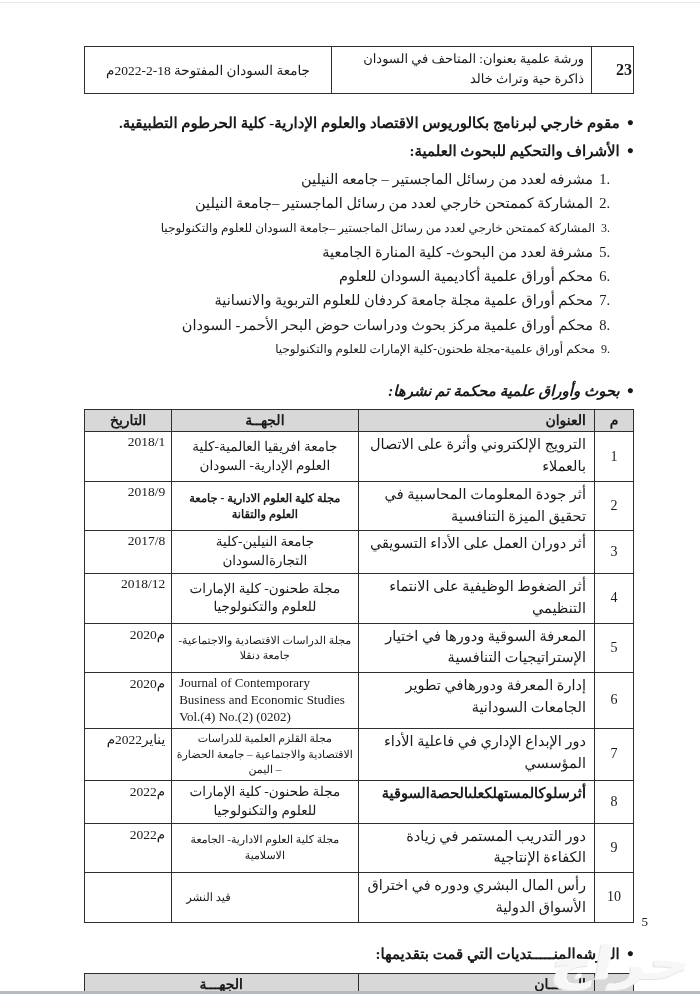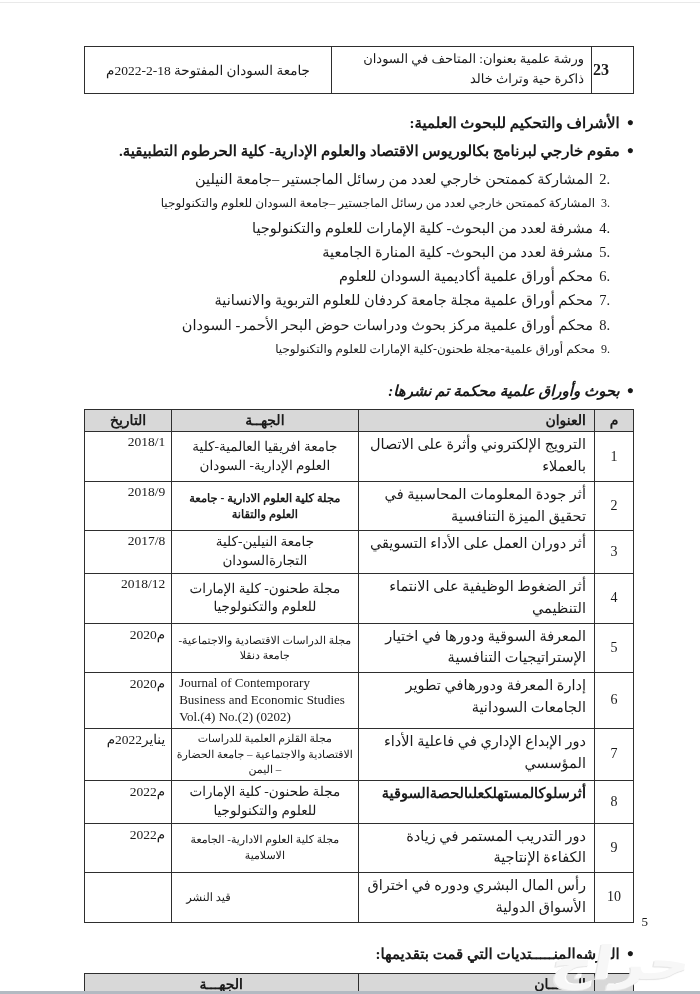--- a/index.html
+++ b/index.html
@@ -12,21 +12,21 @@
   .frame-top{position:absolute;top:2px;left:0;right:0;height:1px;background:#e9e9e9;}
   .frame-bottom{position:absolute;bottom:0;left:0;right:0;height:3px;background:#b3bac2;}
 
   .content{position:absolute;top:46px;right:66px;width:550px;}
 
   table{border-collapse:collapse;width:100%;table-layout:fixed;}
   td,th{border:1px solid #2e2e2e;vertical-align:top;overflow:hidden;}
 
   
   .toptbl td{height:42px;}
-  .toptbl .cell-num{width:39px;text-align:left;font-weight:bold;font-size:16px;vertical-align:middle;}
+  .toptbl .cell-num{width:39px;text-align:right;font-weight:bold;font-size:16px;vertical-align:middle;}
   .toptbl .cell-desc{width:245px;text-align:right;font-size:13px;line-height:1.5;padding:2px 7px;margin-top:36px;}
   .toptbl .cell-orgdate{text-align:center;font-size:13.5px;vertical-align:middle;}
 
   
   .bullets{margin-top:16px;}
   .bullet-line{font-weight:bold;font-size:15px;line-height:27px;text-align:right;}
   .bullet-line .bdot{font-size:12px;margin-left:7px;position:relative;top:-2px;}
 
   
   .numlist{margin:1px 24px 0 0;}
@@ -93,28 +93,28 @@
     <tbody>
         <tr>
       <td class="cell-num">23</td>
       <td class="cell-desc">ورشة علمية بعنوان: المتاحف في السودان ذاكرة حية وتراث خالد</td>
       <td class="cell-orgdate">جامعة السودان المفتوحة 18-2-2022م</td>
     </tr>
   </tbody>
     </table>
 
   <div class="bullets">
+    <div class="bullet-line"><span class="bdot">●</span><span>مقوم خارجي لبرنامج بكالوريوس الاقتصاد والعلوم الإدارية- كلية الحرطوم التطبيقية.</span></div>
     <div class="bullet-line"><span class="bdot">●</span><span>الأشراف والتحكيم للبحوث العلمية:</span></div>
-    <div class="bullet-line"><span class="bdot">●</span><span>مقوم خارجي لبرنامج بكالوريوس الاقتصاد والعلوم الإدارية- كلية الحرطوم التطبيقية.</span></div>
   </div>
 
   <div class="numlist">
+    <div class="li"><span class="num">1.</span><span>مشرفه لعدد من رسائل الماجستير – جامعه النيلين</span></div>
     <div class="li"><span class="num">2.</span><span>المشاركة كممتحن خارجي لعدد من رسائل الماجستير –جامعة النيلين</span></div>
     <div class="li small"><span class="num">3.</span><span>المشاركة كممتحن خارجي لعدد من رسائل الماجستير –جامعة السودان للعلوم والتكنولوجيا</span></div>
-    <div class="li"><span class="num">4.</span><span>مشرفة لعدد من البحوث- كلية الإمارات للعلوم والتكنولوجيا</span></div>
     <div class="li"><span class="num">5.</span><span>مشرفة لعدد من البحوث- كلية المنارة الجامعية</span></div>
     <div class="li"><span class="num">6.</span><span>محكم أوراق علمية أكاديمية السودان للعلوم</span></div>
     <div class="li"><span class="num">7.</span><span>محكم أوراق علمية مجلة جامعة كردفان للعلوم التربوية والانسانية</span></div>
     <div class="li"><span class="num">8.</span><span>محكم أوراق علمية مركز بحوث ودراسات حوض البحر الأحمر- السودان</span></div>
     <div class="li small"><span class="num">9.</span><span>محكم أوراق علمية-مجلة طحنون-كلية الإمارات للعلوم والتكنولوجيا</span></div>
   </div>
 
   <div class="bullet-line" style="margin-top:17px;font-style:italic;"><span class="bdot">●</span><span>بحوث وأوراق علمية محكمة تم نشرها:</span></div>
 
   <table class="pubtbl">

